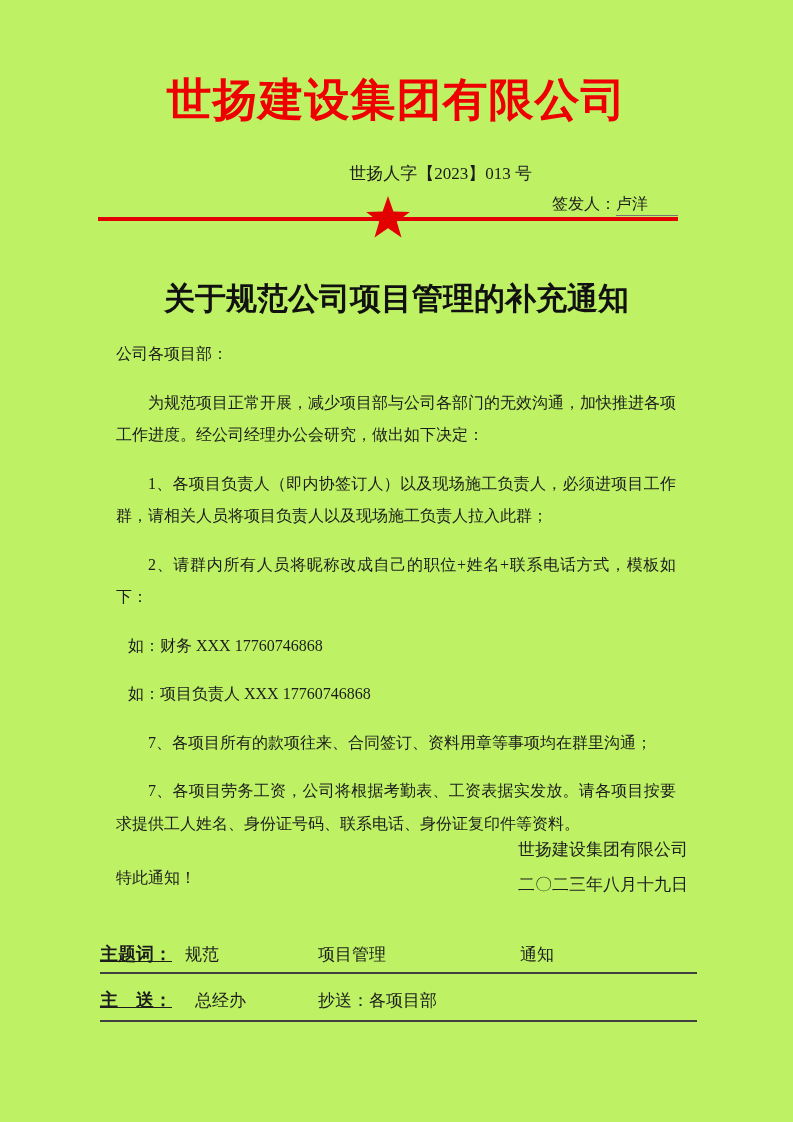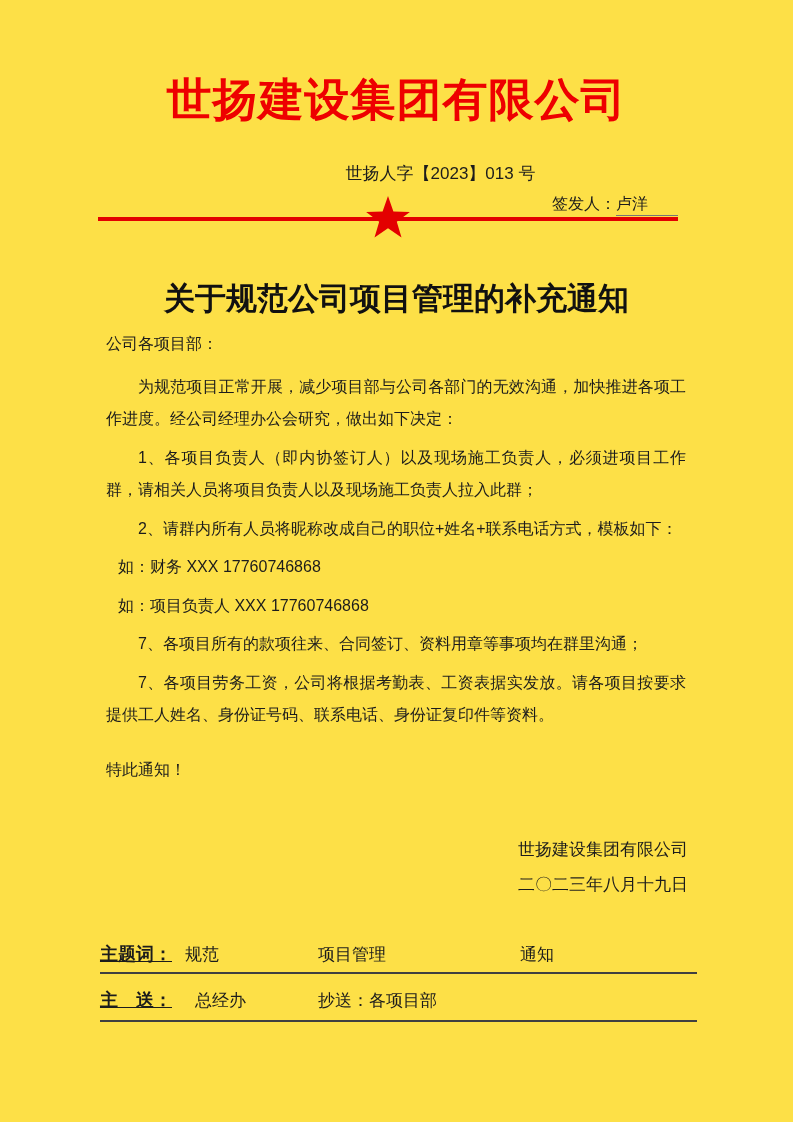--- a/index.html
+++ b/index.html
@@ -1,22 +1,22 @@
 <!DOCTYPE html>
 <html><head>
 <meta charset="utf-8">
 <style>
   html,body { margin:0; padding:0; background:#ffffff; }
   .page {
     position: relative;
     width: 793px;
     height: 1122px;
-    background: #fde047;
+    background: #bef264;
     overflow: hidden;
-    font-family: Liberation Sans, sans-serif;
+    font-family: Liberation Serif, serif;
     color: #1c1c1c;
   }
   .company-title {
     position: absolute;
     top: 70px; left: 0; width: 100%;
     text-align: center;
     font-size: 45px;
     font-weight: bold;
     letter-spacing: 1px;
     color: #ee0000;
@@ -62,21 +62,21 @@
   }
   .body {
     position: absolute;
     top: 322px; left: 100px;
     width: 592px;
     font-size: 16px;
     line-height: 32.5px;
     text-align: justify;
     line-break: strict;
   }
-  .body p { margin: 6px; }
+  .body p { margin: 16px; }
   .indent-2 { text-indent: 2em; }
   .indent-sm { text-indent: 0.75em; }
   .para-first { margin-top: 10px !important; }
   .closing { margin-top: 22px !important; }
   .signature {
     position: absolute;
     top: 832px; right: 105px;
     text-align: center;
     font-size: 17px;
     line-height: 35px;

